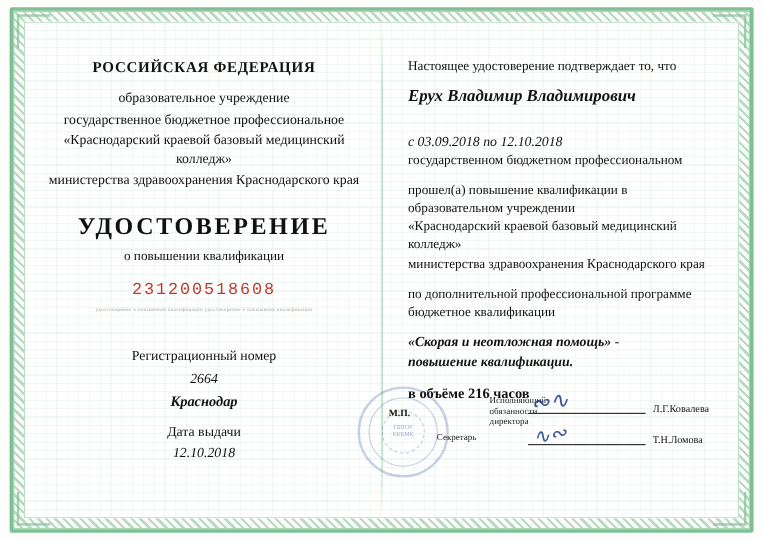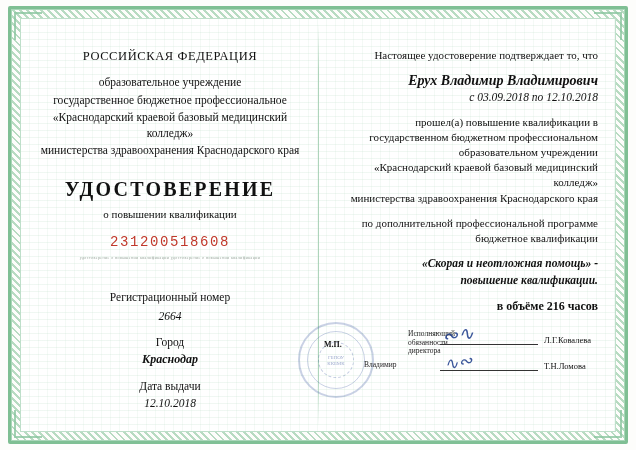--- a/index.html
+++ b/index.html
@@ -71,30 +71,30 @@
   .col-left {
     left: 22px;
     width: 296px;
     padding: 30px 18px 0 18px;
     text-align: center;
   }
   .col-right {
     left: 320px;
     width: 294px;
     padding: 30px 16px 0 20px;
-    text-align: right;
+    text-align: left;
   }
   .t {
     color: #111;
     line-height: 1.28;
   }
   .rf {
     font-size: 12.5px;
     letter-spacing: .6px;
-    font-weight: normal;
+    font-weight: bold;
     margin-bottom: 11px;
   }
   .org {
     font-size: 11.5px;
     line-height: 1.35;
     margin-bottom: 2px;
   }
   .udost {
     font-size: 20px;
     font-weight: bold;
@@ -153,21 +153,21 @@
     font-size: 11px;
     line-height: 1.38;
   }
   .holder-name {
     margin-top: 9px;
     font-size: 14px;
     font-weight: bold;
     font-style: italic;
   }
   .period {
-    margin-top: 0;
+    margin-top: 22px;
     font-size: 11.5px;
     font-style: italic;
   }
   .passed {
     margin-top: 10px;
     font-size: 11px;
     line-height: 1.38;
   }
   .program-label {
     margin-top: 10px;
@@ -342,34 +342,33 @@
 
     <div class="t udost">УДОСТОВЕРЕНИЕ</div>
     <div class="t udost-sub">о повышении квалификации</div>
 
     <div class="serial">231200518608</div>
     <div class="microtext">удостоверение о повышении квалификации удостоверение о повышении квалификации</div>
 
     <div class="t regnum-label">Регистрационный номер</div>
     <div class="t regnum-value">2664</div>
 
-    <div class="t city-label">Город</div>
     <div class="t city-value">Краснодар</div>
 
     <div class="t date-label">Дата выдачи</div>
     <div class="t date-value">12.10.2018</div>
   </div>
 
   <div class="col col-right">
     <div class="t r-line">Настоящее удостоверение подтверждает то, что</div>
     <div class="t holder-name">Ерух Владимир Владимирович</div>
     <div class="t period">с 03.09.2018 по 12.10.2018</div>
 
+    <div class="t passed" style="margin-top:0">государственном бюджетном профессиональном</div>
     <div class="t passed">прошел(а) повышение квалификации в</div>
-    <div class="t passed" style="margin-top:0">государственном бюджетном профессиональном</div>
     <div class="t passed" style="margin-top:0">образовательном учреждении</div>
     <div class="t passed" style="margin-top:0">«Краснодарский краевой базовый медицинский колледж»</div>
     <div class="t passed" style="margin-top:0">министерства здравоохранения Краснодарского края</div>
 
     <div class="t program-label">по дополнительной профессиональной программе</div>
     <div class="t program-label" style="margin-top:0">бюджетное квалификации</div>
 
     <div class="t program-title">«Скорая и неотложная помощь» -</div>
     <div class="t program-title" style="margin-top:0">повышение квалификации.</div>
 
@@ -387,20 +386,20 @@
       <div class="sig-role">
         <div>Исполняющий</div>
         <div>обязанности директора</div>
       </div>
       <div class="scribble">∾∿</div>
       <div class="sig-line"></div>
       <div class="sig-name">Л.Г.Ковалева</div>
     </div>
 
     <div class="sig-row">
-      <div class="sig-role2">Владимир</div>
+      <div class="sig-role2">Секретарь</div>
       <div class="scribble2">∿∾</div>
       <div class="sig-line"></div>
       <div class="sig-name">Т.Н.Ломова</div>
     </div>
   </div>
 
 </div>
 
 </body></html>

